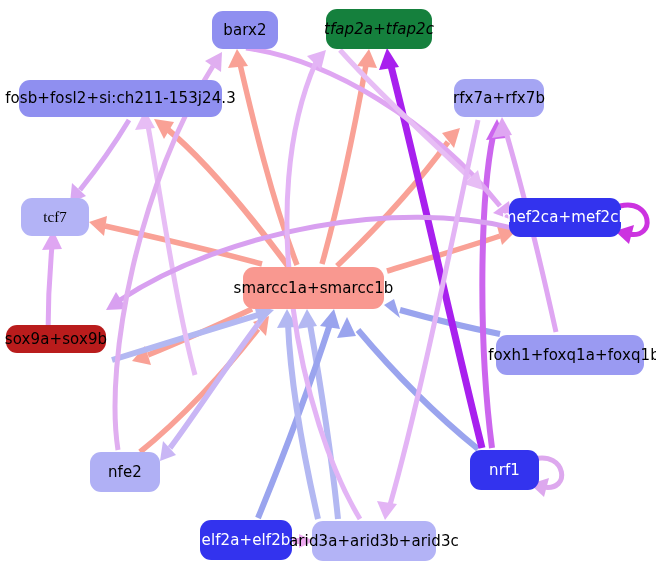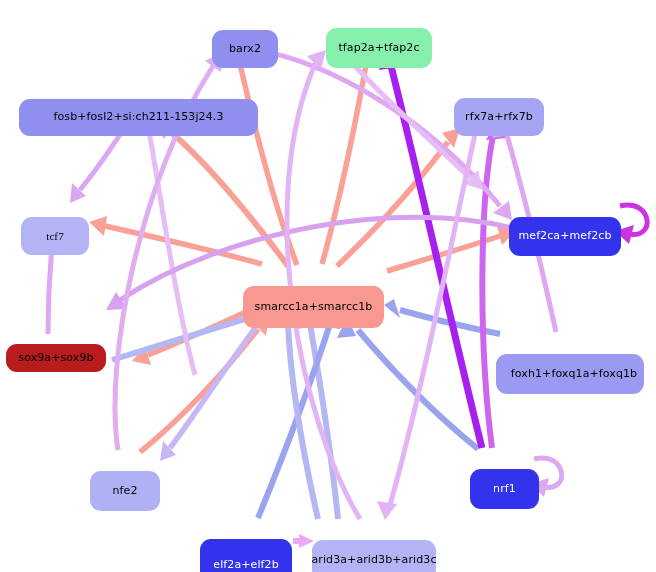--- a/index.html
+++ b/index.html
@@ -32,27 +32,26 @@
     height: 572px;
   }
   .node {
     position: absolute;
     box-sizing: border-box;
     border-radius: 11px;
     display: flex;
     align-items: center;
     justify-content: center;
     text-align: center;
-    font-size: 11px;
+    font-size: 15px;
     line-height: 1.1;
     letter-spacing: 0.1px;
     color: #000000;
     white-space: nowrap;
     user-select: none;
-    margin-top: 19px;
   }
 </style>
 </head>
 <body>
 
 <div id="graph-canvas">
 
   <svg id="edge-layer" viewBox="0 0 656 572" width="656" height="572" xmlns="http://www.w3.org/2000/svg">
 
     <g>
@@ -153,27 +152,27 @@
       <path d="M 556 332 C 540 260 520 180 506 132" fill="none" stroke="#dfa6f2" stroke-width="5"></path>
       <polygon points="502,117 512,135 492,138" fill="#dfa6f2"></polygon>
 
       <path d="M 293 541 L 302 541" fill="none" stroke="#eeaaf0" stroke-width="6"></path>
       <polygon points="314,541 299,548 299,534" fill="#eeaaf0"></polygon>
     </g>
   </svg>
 
   <div id="node-layer">
       <div class="node" style="left: 212px; top: 11px; width: 66px; height: 38px; background: rgb(143, 143, 240); color: rgb(0, 0, 0);">barx2</div>
-      <div class="node" style="left: 326px; top: 9px; width: 106px; height: 40px; background: #86efac; color: rgb(0, 0, 0);">tfap2a+tfap2c</div>
-      <div class="node" style="left: 19px; top: 80px; width: 239px; height: 37px; background: rgb(143, 143, 240); color: rgb(0, 0, 0);">fosb+fosl2+si:ch211-153j24.3</div>
+      <div class="node" style="left: 326px; top: 9px; width: 106px; height: 40px; background: #15803d; color: rgb(0, 0, 0); font-style: italic;">tfap2a+tfap2c</div>
+      <div class="node" style="left: 19px; top: 80px; width: 203px; height: 37px; background: rgb(143, 143, 240); color: rgb(0, 0, 0);">fosb+fosl2+si:ch211-153j24.3</div>
       <div class="node" style="left: 454px; top: 79px; width: 90px; height: 38px; background: rgb(165, 165, 243); color: rgb(0, 0, 0);">rfx7a+rfx7b</div>
       <div class="node" style="left: 21px; top: 198px; width: 68px; height: 38px; background: rgb(179, 179, 246); color: rgb(0, 0, 0); font-family: Liberation Serif, serif;">tcf7</div>
       <div class="node" style="left: 509px; top: 198px; width: 112px; height: 39px; background: rgb(51, 51, 238); color: rgb(255, 255, 255);">mef2ca+mef2cb</div>
       <div class="node" style="left: 243px; top: 267px; width: 141px; height: 42px; background: rgb(249, 152, 144); color: rgb(0, 0, 0);">smarcc1a+smarcc1b</div>
       <div class="node" style="left: 6px; top: 325px; width: 100px; height: 28px; background: #b91c1c; color: rgb(0, 0, 0);">sox9a+sox9b</div>
       <div class="node" style="left: 496px; top: 335px; width: 148px; height: 40px; background: rgb(154, 154, 242); color: rgb(0, 0, 0); padding-left: 8px;">foxh1+foxq1a+foxq1b</div>
       <div class="node" style="left: 90px; top: 452px; width: 70px; height: 40px; background: rgb(176, 176, 245); color: rgb(0, 0, 0);">nfe2</div>
       <div class="node" style="left: 470px; top: 450px; width: 69px; height: 40px; background: rgb(51, 51, 238); color: rgb(255, 255, 255);">nrf1</div>
-      <div class="node" style="left: 200px; top: 520px; width: 92px; height: 52px; background: rgb(51, 51, 238); color: rgb(255, 255, 255);">elf2a+elf2b</div>
+      <div class="node" style="left: 200px; top: 520px; width: 92px; height: 40px; background: rgb(51, 51, 238); color: rgb(255, 255, 255);">elf2a+elf2b</div>
       <div class="node" style="left: 312px; top: 521px; width: 124px; height: 40px; background: rgb(179, 179, 246); color: rgb(0, 0, 0);">arid3a+arid3b+arid3c</div>
     </div>
 
 </div>
 
 </body></html>

